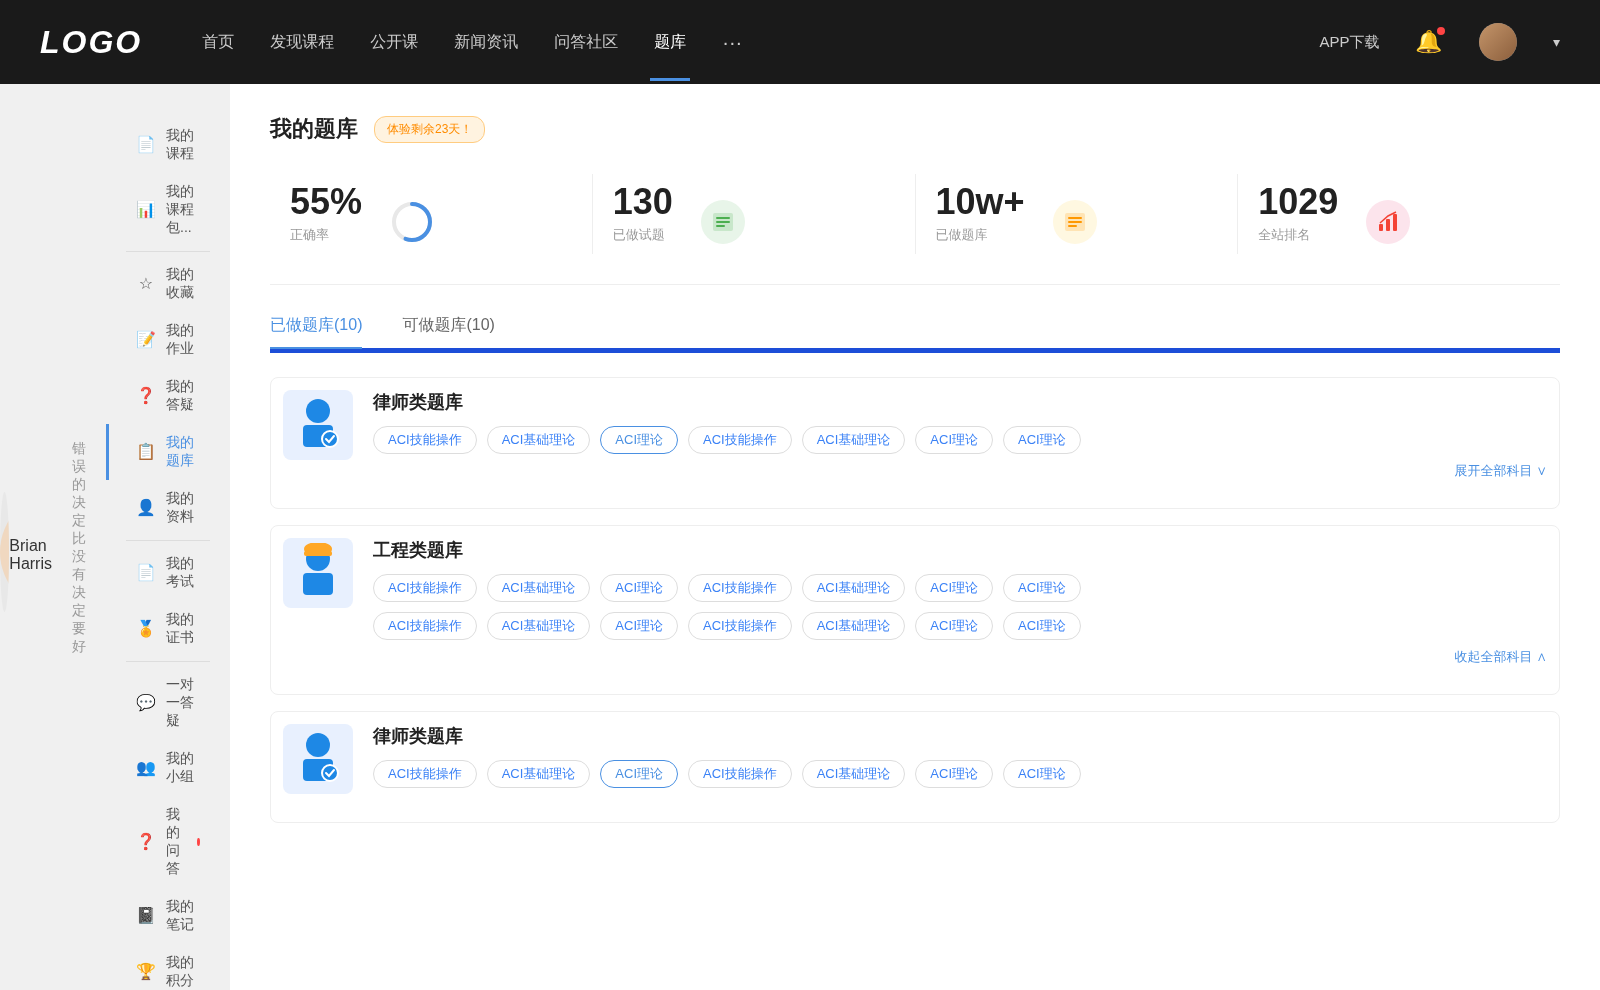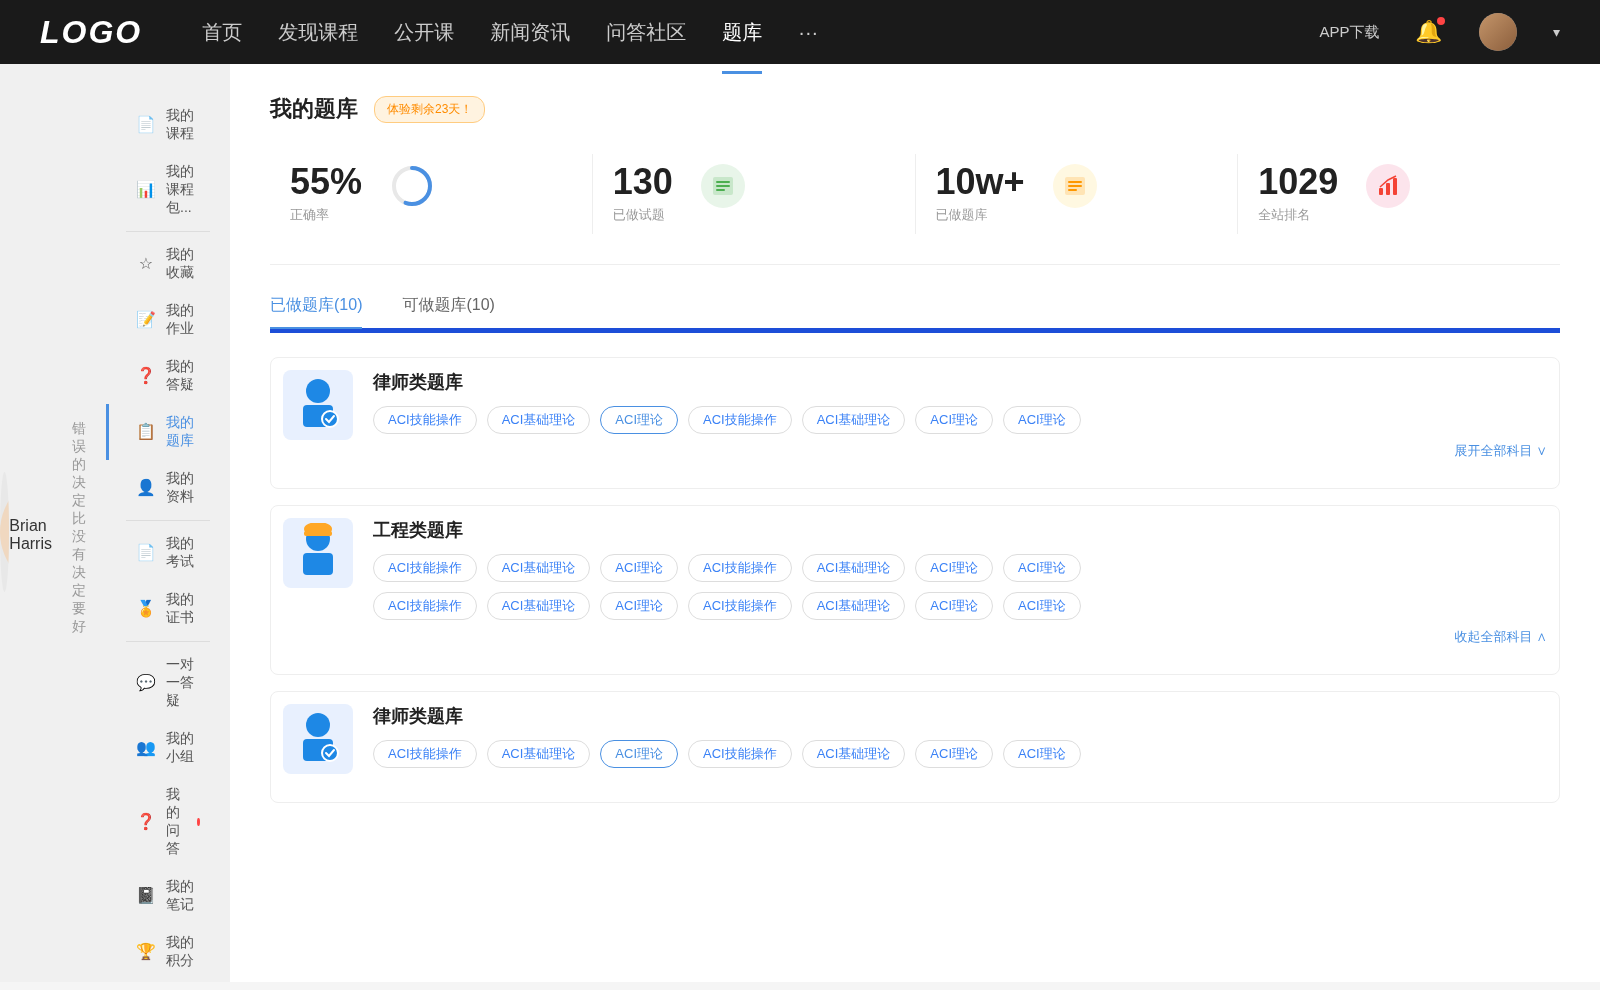--- a/index.html
+++ b/index.html
@@ -1,21 +1,21 @@
 <!DOCTYPE html>
 <html><head>
   <meta charset="utf-8">
   <style>
     * { margin: 0; padding: 0; box-sizing: border-box; }
     body { font-family: 'PingFang SC', 'Microsoft YaHei', sans-serif; background: #f5f5f5; width: 1600px; height: 990px; overflow: hidden; }
 
     
     .navbar {
       background: #1a1a1a;
-      height: 64px;
+      height: 84px;
       display: flex;
       align-items: center;
       padding: 0 40px;
       gap: 0;
     }
     .nav-logo {
       color: white;
       font-size: 32px;
       font-weight: bold;
       letter-spacing: 2px;
@@ -23,21 +23,21 @@
       font-style: italic;
     }
     .nav-items {
       display: flex;
       align-items: center;
       gap: 36px;
       flex: 1;
     }
     .nav-item {
       color: #ccc;
-      font-size: 20px;
+      font-size: 16px;
       cursor: pointer;
       padding: 4px 0;
       position: relative;
     }
     .nav-item.active {
       color: white;
     }
     .nav-item.active::after {
       content: '';
       position: absolute;
@@ -210,21 +210,21 @@
     .stats-row {
       display: flex;
       gap: 0;
       margin-bottom: 30px;
       border-bottom: 1px solid #eee;
       padding-bottom: 30px;
     }
     .stat-item {
       flex: 1;
       display: flex;
-      align-items: flex-start;
+      align-items: flex-end;
       gap: 28px;
       padding: 10px 20px;
       border-right: 1px solid #eee;
     }
     .stat-item:last-child { border-right: none; }
     .stat-text {}
     .stat-value {
       font-size: 36px;
       font-weight: 600;
       color: #222;

